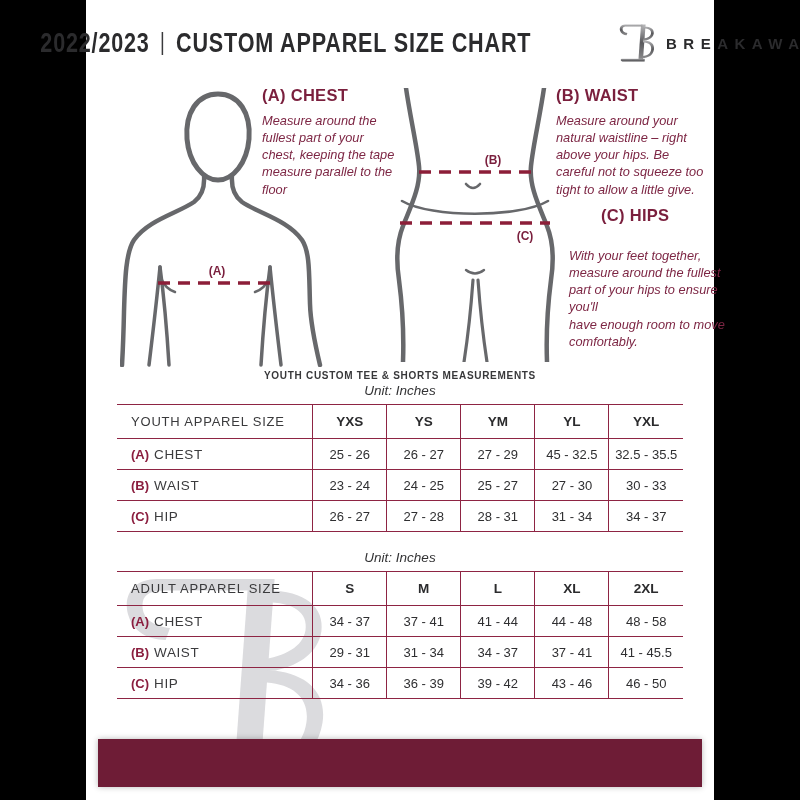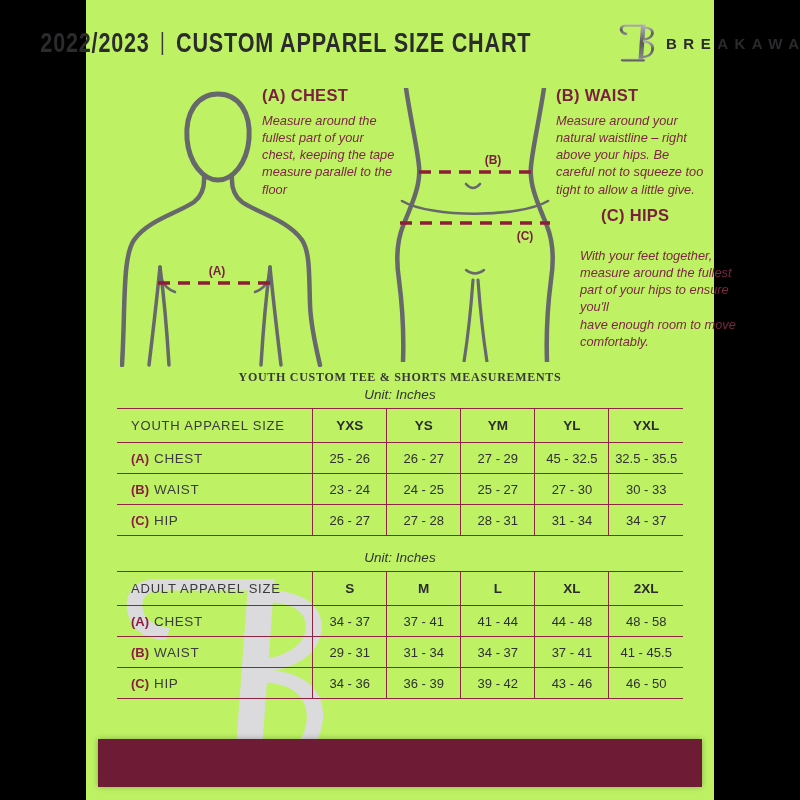--- a/index.html
+++ b/index.html
@@ -1,16 +1,16 @@
 <!DOCTYPE html>
 <html><head>
 <meta charset="utf-8">
 <style>
   html,body{margin:0;padding:0;background:#222;}
-  .stage{position:relative;width:800px;height:800px;background:#bef264;overflow:hidden;
+  .stage{position:relative;width:800px;height:800px;background:#ffffff;overflow:hidden;
          font-family:"Liberation Sans",sans-serif;}
   .edge{position:absolute;top:0;height:800px;background:#000;}
   .edge.left{left:0;width:86px;}
   .edge.right{left:714px;width:86px;}
   .content{position:absolute;left:86px;top:0;width:628px;height:800px;}
 
   
   .hdr{position:absolute;left:0;right:0;top:22px;display:flex;justify-content:center;
        align-items:center;gap:26px;z-index:2;}
   .hdr-title{display:flex;align-items:center;gap:4px;transform:scaleX(.8);transform-origin:center;
@@ -21,21 +21,21 @@
 
   
   .guide-h{position:absolute;font-weight:700;font-size:16.5px;color:#7A1F3D;letter-spacing:.3px;z-index:1;}
   .guide-b{position:absolute;font-style:italic;font-weight:500;font-size:12.8px;line-height:1.34;
        color:#7D2644;white-space:pre-line;z-index:1;}
   .fig{position:absolute;z-index:1;}
   .fig-label{font-weight:700;font-size:12px;fill:#7A1F3D;font-family:"Liberation Sans",sans-serif;}
 
   
   .sect{position:absolute;left:0;right:0;text-align:center;z-index:1;}
-  .sect-title{font-weight:700;font-size:12px;letter-spacing:.7px;color:#38383A;font-family:Liberation Serif, serif;}
+  .sect-title{font-weight:700;font-size:10px;letter-spacing:.7px;color:#38383A;}
   .sect-sub{font-style:italic;font-weight:500;font-size:13.5px;color:#333335;margin-top:2px;}
   table.size{width:566px;margin:6px auto 0;border-collapse:collapse;table-layout:fixed;}
   table.size th,table.size td{border:0;padding:0;height:30px;vertical-align:middle;
        font-size:13px;color:#2F2F31;border-left:1.6px solid #8E2443;}
   table.size tr>*:first-child{border-left:none;width:32%;text-align:left;padding-left:14px;}
   table.size thead th{height:33px;border-top:1.8px solid #8E2443;border-bottom:1.8px solid #8E2443;
        font-weight:700;font-size:13.5px;color:#2B2B2D;text-align:center;}
   table.size thead th:first-child{font-weight:400;font-size:13px;letter-spacing:.8px;color:#3A3A3C;}
   table.size tbody td{border-bottom:1.6px solid #8E2443;text-align:center;}
   .pfx{font-weight:700;color:#8B1E3F;margin-right:5px;}
@@ -126,21 +126,21 @@
       <text class="fig-label" x="132" y="152" text-anchor="middle">(C)</text>
     </svg>
 
     <div class="guide-h" style="left:176px;top:86px;">(A) CHEST</div>
     <div class="guide-b" style="left:176px;top:112px;width:134px;">Measure around the fullest part of your chest, keeping the tape measure parallel to the floor</div>
 
     <div class="guide-h" style="left:470px;top:86px;">(B) WAIST</div>
     <div class="guide-b" style="left:470px;top:112px;width:152px;">Measure around your natural waistline – right above your hips. Be careful not to squeeze too tight to allow a little give.</div>
 
     <div class="guide-h" style="left:470px;top:206px;margin-left:45px;">(C) HIPS</div>
-    <div class="guide-b" style="left:494px;top:247px;width:160px;">With your feet together, measure around the fullest part of your hips to ensure you'll
+    <div class="guide-b" style="left:483px;top:247px;width:160px;">With your feet together, measure around the fullest part of your hips to ensure you'll
 have enough room to move comfortably.</div>
 
     <div class="sect" style="top:370px;">
       <div class="sect-title">YOUTH CUSTOM TEE &amp; SHORTS MEASUREMENTS</div>
       <div class="sect-sub">Unit: Inches</div>
       <table class="size">
         <thead>
           <tr>
             <th>YOUTH APPAREL SIZE</th>
             <th>YXS</th>

